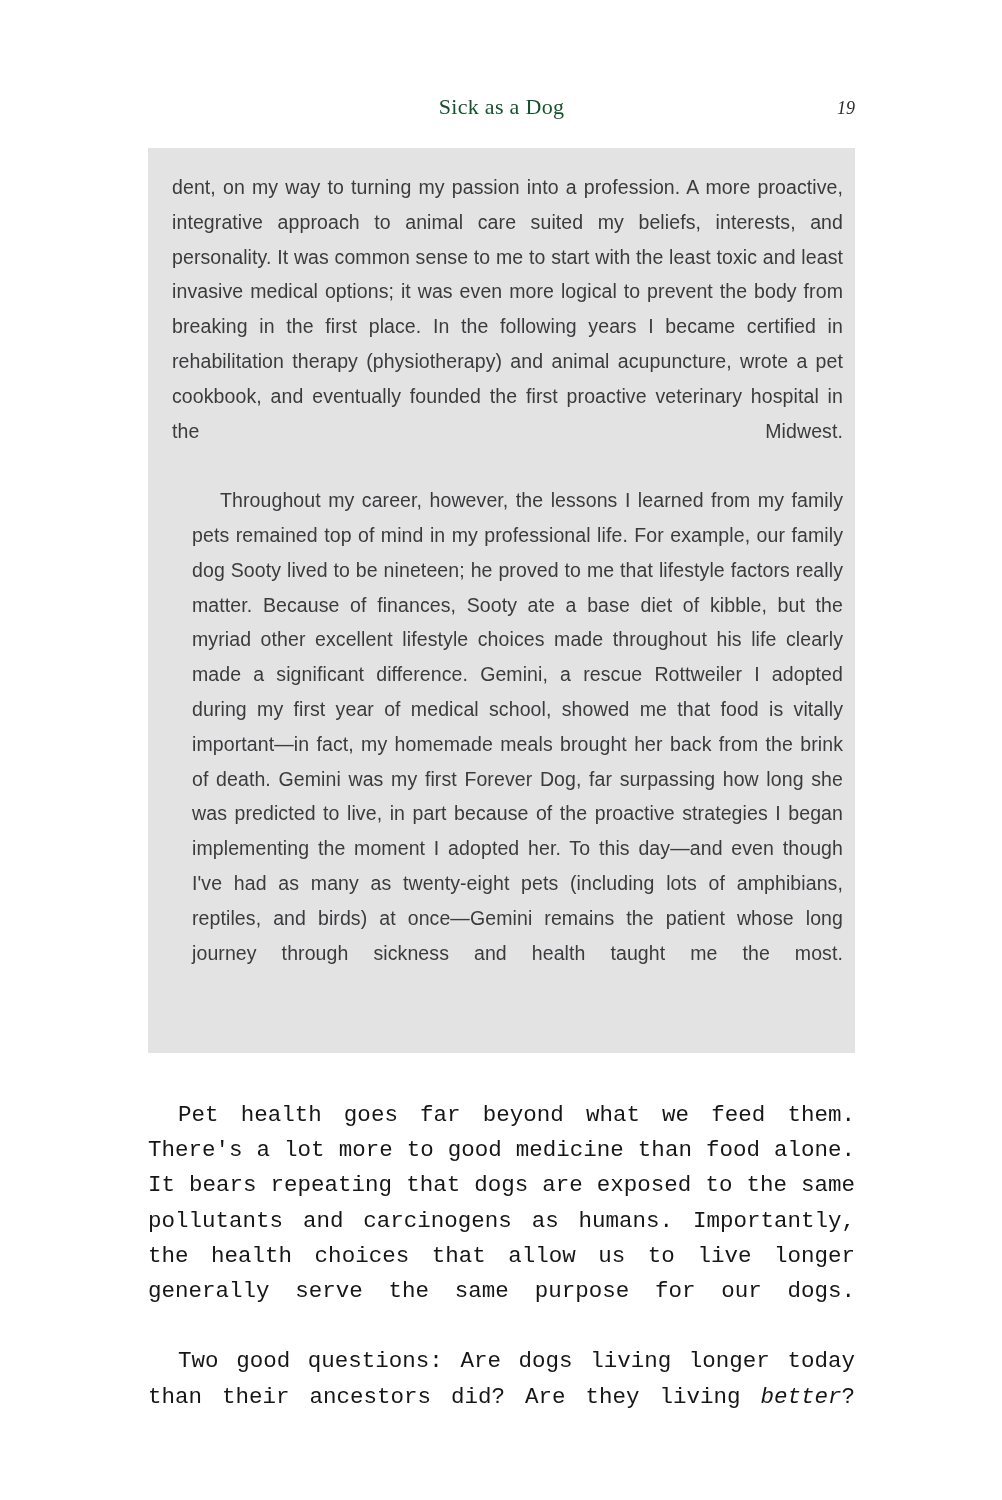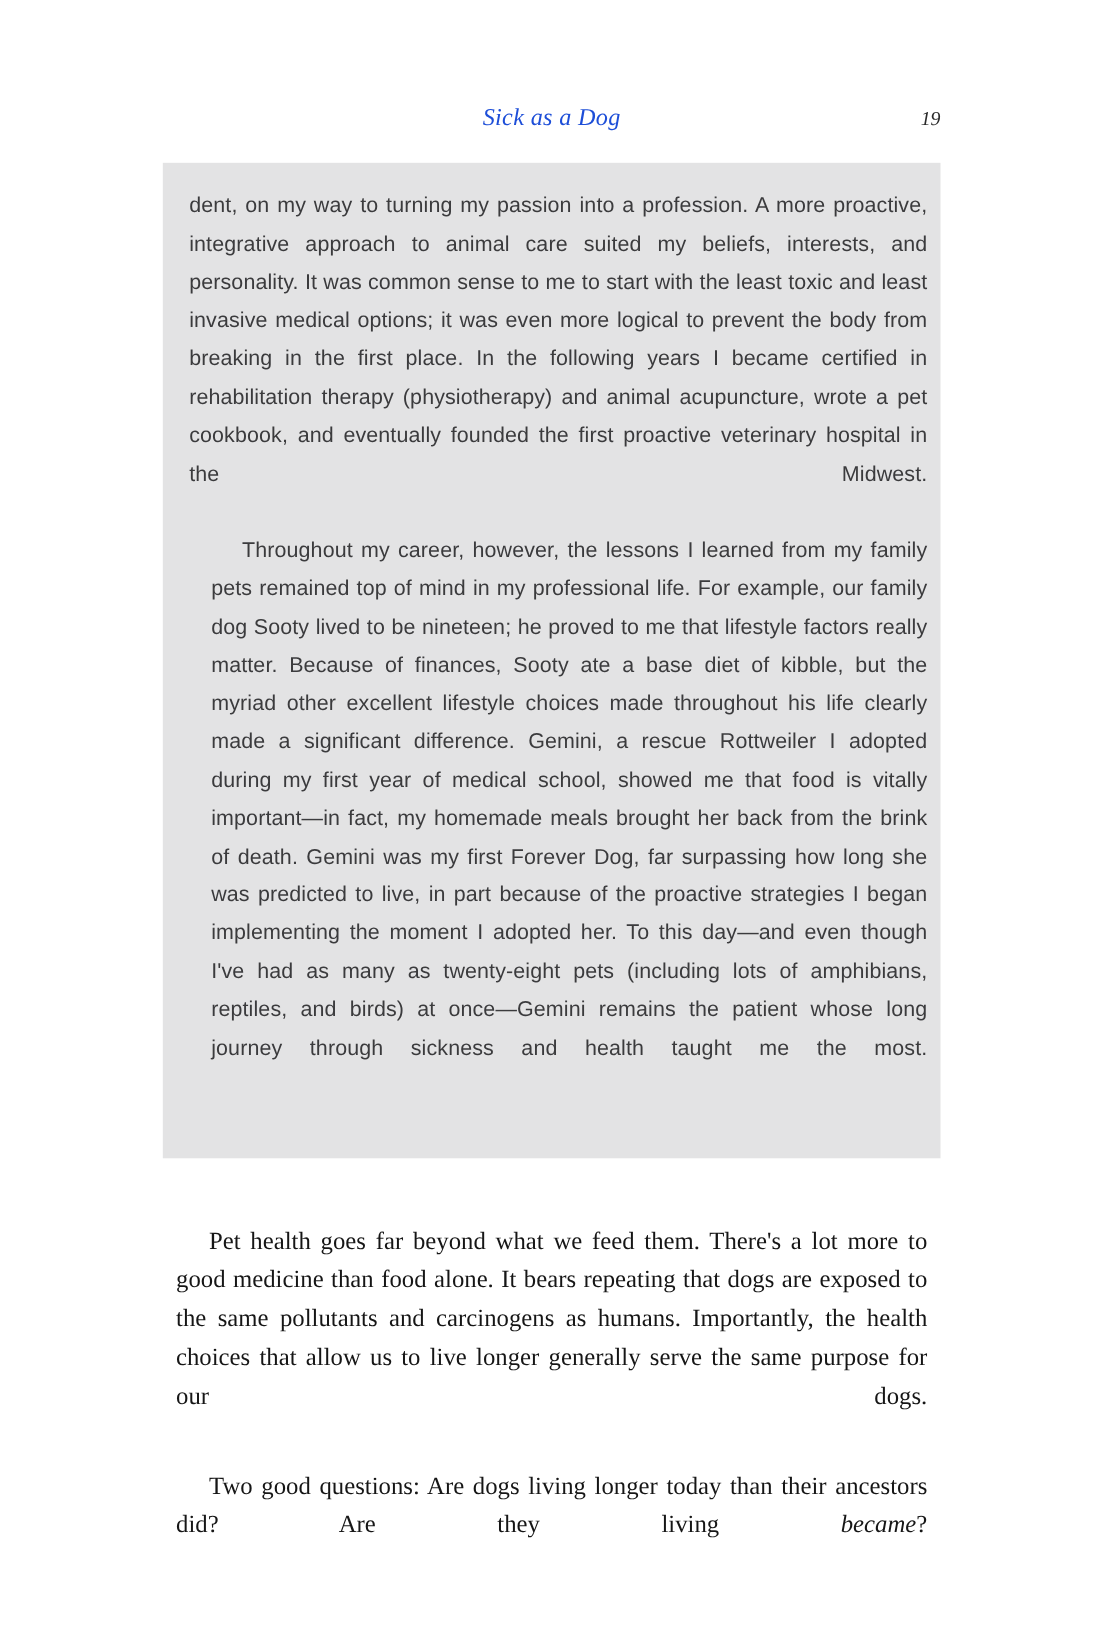--- a/index.html
+++ b/index.html
@@ -30,24 +30,23 @@
     width: 707px;
     height: 32px;
   }
   .running-head-title {
     position: absolute;
     left: 0;
     right: 0;
     top: 0;
     text-align: center;
     font-family: "Liberation Serif", serif;
-    font-style: italic;
     font-size: 22px;
     line-height: 30px;
-    color: #1d4ed8;
+    color: #14532d;
     letter-spacing: 0.3px;
   }
   .running-head-folio {
     position: absolute;
     right: 0;
     top: 2px;
     font-family: "Liberation Serif", serif;
     font-style: italic;
     font-size: 18px;
     line-height: 28px;
@@ -88,22 +87,22 @@
   }
 
   
   .body-text {
     position: absolute;
     left: 148px;
     top: 1098px;
     width: 707px;
   }
   .body-text p {
-    margin: 12px;
-    font-family: Liberation Serif, serif;
+    margin: 0;
+    font-family: Liberation Mono, monospace;
     font-size: 22.5px;
     line-height: 35.2px;
     color: #161616;
     text-align: justify;
     text-justify: inter-word;
   }
   .body-text p.indent {
     text-indent: 30px;
   }
   .body-text p::after {
@@ -125,16 +124,16 @@
     <div class="running-head-folio">19</div>
   </div>
 
   <div class="shaded-block">
     <p class="first">dent, on my way to turning my passion into a profession. A more proactive, integrative approach to animal care suited my beliefs, interests, and personality. It was common sense to me to start with the least toxic and least invasive medical options; it was even more logical to prevent the body from breaking in the first place. In the following years I became certified in rehabilitation therapy (physiotherapy) and animal acupuncture, wrote a pet cookbook, and eventually founded the first proactive veterinary hospital in the Midwest.</p>
     <p class="indent">Throughout my career, however, the lessons I learned from my family pets remained top of mind in my professional life. For example, our family dog Sooty lived to be nineteen; he proved to me that lifestyle factors really matter. Because of finances, Sooty ate a base diet of kibble, but the myriad other excellent lifestyle choices made throughout his life clearly made a significant difference. Gemini, a rescue Rottweiler I adopted during my first year of medical school, showed me that food is vitally important—in fact, my homemade meals brought her back from the brink of death. Gemini was my first Forever Dog, far surpassing how long she was predicted to live, in part because of the proactive strategies I began implementing the moment I adopted her. To this day—and even though I've had as many as twenty-eight pets (including lots of amphibians, reptiles, and birds) at once—Gemini remains the patient whose long journey through sickness and health taught me the most.</p>
   </div>
 
   <div class="body-text">
     <p class="indent">Pet health goes far beyond what we feed them. There's a lot more to good medicine than food alone. It bears repeating that dogs are exposed to the same pollutants and carcinogens as humans. Importantly, the health choices that allow us to live longer generally serve the same purpose for our dogs.</p>
-    <p class="indent"><span>Two good questions: Are dogs living longer today than their ancestors did? Are they living </span><em>became</em><span>?</span></p>
+    <p class="indent"><span>Two good questions: Are dogs living longer today than their ancestors did? Are they living </span><em>better</em><span>?</span></p>
   </div>
 
 </div>
 
 </body></html>

